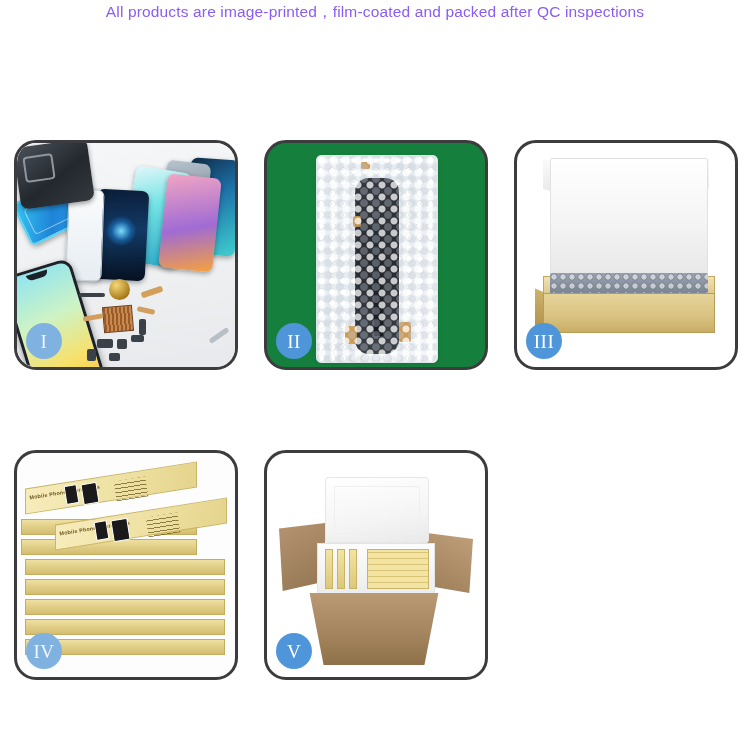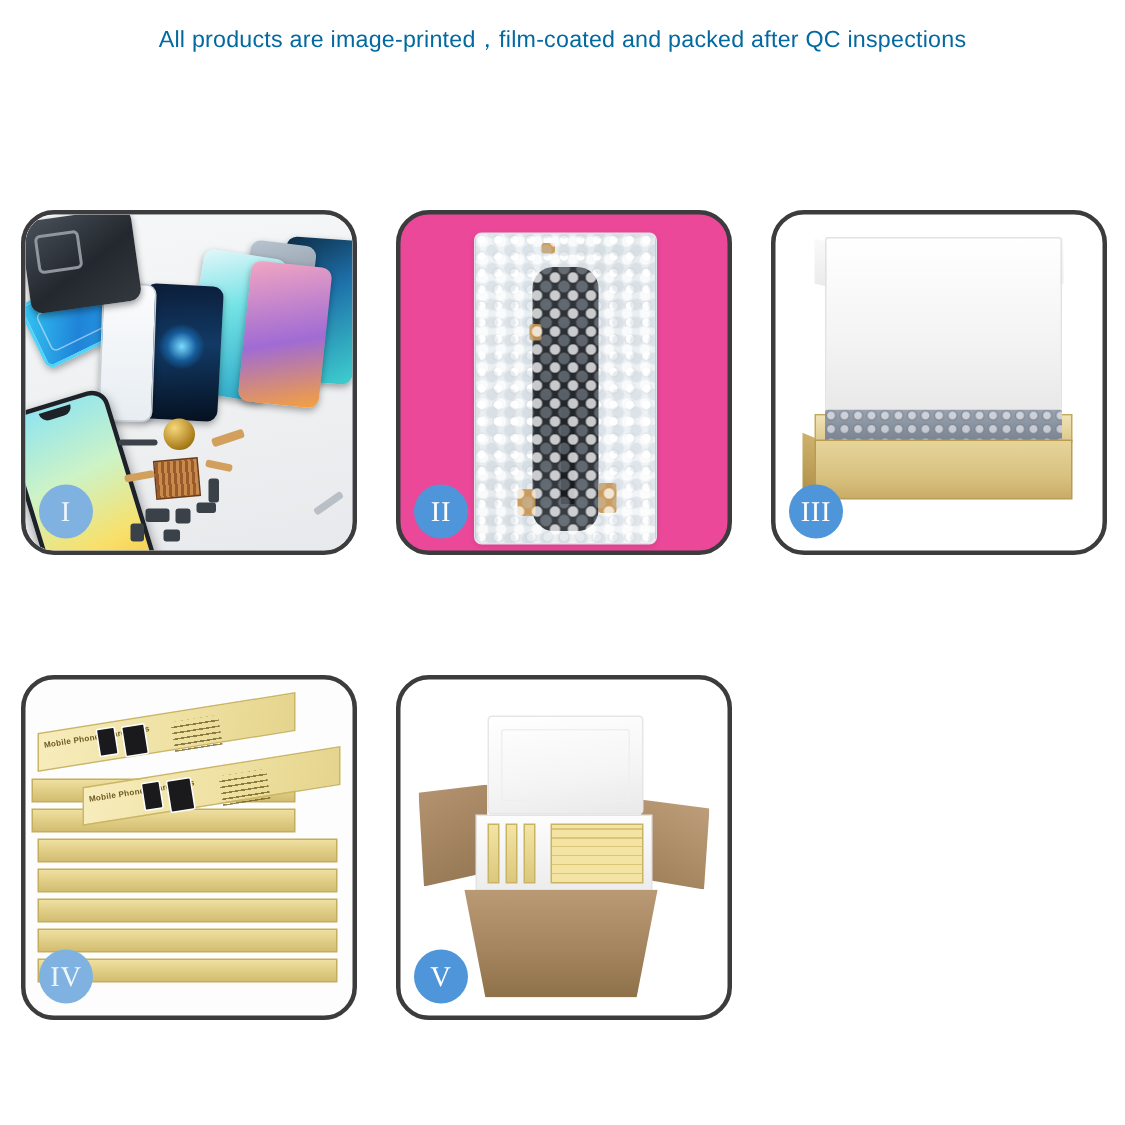--- a/index.html
+++ b/index.html
@@ -27,24 +27,24 @@
     margin-top: 42px;
     font-size: 34px;
     font-weight: bold;
     letter-spacing: 1.6px;
     color: #1b1b1b;
     line-height: 1.05;
     white-space: nowrap;
   }
 
   .sub-title {
-    margin-top: 16px;
+    margin-top: 2px;
     font-size: 15.5px;
     font-weight: normal;
-    color: #0369a1;
+    color: #8b5cf6;
     letter-spacing: 0.15px;
     white-space: nowrap;
   }
 
   
   .panel-grid {
     position: absolute;
     top: 140px;
     left: 14px;
     width: 724px;
@@ -175,21 +175,21 @@
     border:1px solid #6d3c17; transform:rotate(-5deg);
   }
   .p1 .coin{
     position:absolute; left:92px; top:136px; width:21px; height:21px; border-radius:50%;
     background:radial-gradient(circle at 35% 30%,#f6d77a,#a97c19 70%,#6b4d07);
   }
   .p1 .part{ position:absolute; background:#3a4149; border-radius:2px; }
   .p1 .flex{ position:absolute; background:#d2a05c; border-radius:2px; }
 
   
-  .p2 { background:#ec4899; }
+  .p2 { background:#15803d; }
   .p2 .bag{
     position:absolute; left:49px; top:12px; width:122px; height:208px;
     background:
       radial-gradient(circle at 4px 4px, rgba(255,255,255,.95) 2.6px, rgba(206,214,220,.55) 3.2px, rgba(255,255,255,0) 4.2px)
       0 0/11px 11px,
       linear-gradient(110deg,#f3f6f8 0%, #e3e9ed 45%, #f6f8fa 100%);
     border:1px solid #dfe4e8;
     border-radius:5px;
     box-shadow:0 1px 4px rgba(0,0,0,.12);
   }

